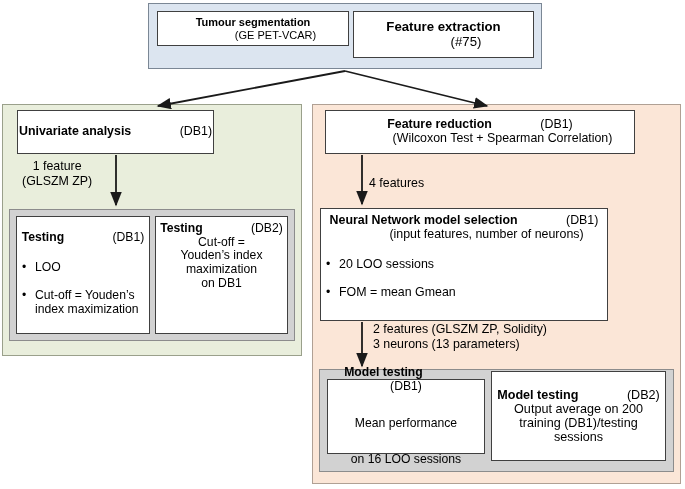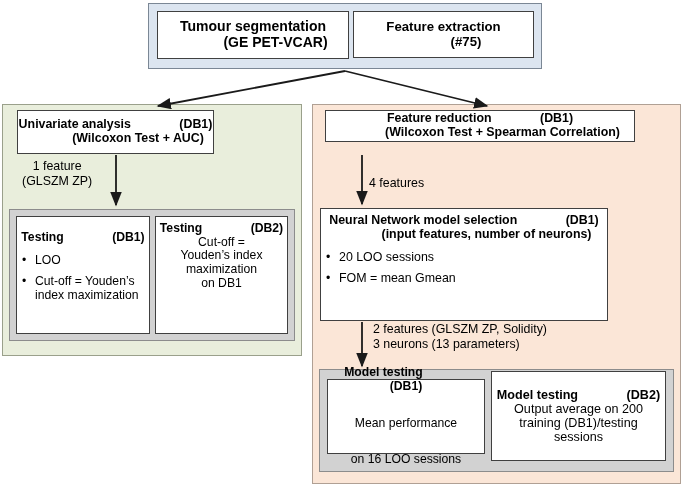--- a/index.html
+++ b/index.html
@@ -21,35 +21,35 @@
     position: absolute;
     background: #ffffff;
     border: 1.6px solid #404040;
     box-sizing: border-box;
     display: flex;
     flex-direction: column;
     justify-content: center;
   }
   .ctr { text-align: center; }
   .ttl { font-weight: bold; }
-  .sub { font-weight: bold; margin-left: 45px; }
+  .sub { font-weight: normal; margin-left: 45px; }
   .line { line-height: 1.12; }
 
   
   #top-container {
     position: absolute;
     left: 148px; top: 3px;
     width: 394px; height: 66px;
     background: #dce5f0;
     border: 1.4px solid #7b8795;
     box-sizing: border-box;
   }
   #box-tumour-segmentation {
-    left: 157px; top: 11px; width: 192px; height: 48px;
-    font-size: 14px;
+    left: 157px; top: 11px; width: 192px; height: 35px;
+    font-size: 11px;
   }
   #box-feature-extraction {
     left: 353px; top: 11px; width: 181px; height: 47px;
     font-size: 13.2px;
   }
 
   
   #left-container {
     position: absolute;
     left: 2px; top: 104px;
@@ -86,41 +86,41 @@
   
   .blist {
     margin: 1px 0 0 0;
     padding: 0;
     list-style: none;
     text-align: left;
   }
   .blist li {
     position: relative;
     padding-left: 18px;
-    margin-top: 7px;
+    margin-top: 14px;
     line-height: 1.17;
   }
   .blist li:before {
     content: "\2022";
     position: absolute;
     left: 5px;
     top: 0;
   }
 
   
   #right-container {
     position: absolute;
     left: 312px; top: 104px;
     width: 369px; height: 380px;
     background: #fbe6d7;
     border: 1.4px solid #b0a094;
     box-sizing: border-box;
   }
   #box-feature-reduction {
-    left: 325px; top: 110px; width: 310px; height: 32px;
+    left: 325px; top: 110px; width: 310px; height: 44px;
     font-size: 12.4px;
   }
   #box-nn-model-selection {
     left: 320px; top: 208px; width: 288px; height: 113px;
     font-size: 12.4px;
     justify-content: flex-start;
     padding-top: 5px;
   }
   #gray-model-testing-group {
     position: absolute;
@@ -171,21 +171,20 @@
 
 <div class="wbox ctr" id="box-feature-extraction">
   <div class="line"><span class="ttl">Feature extraction</span></div>
   <div class="line sub">(#75)</div>
 </div>
 
 <div id="left-container"></div>
 
 <div class="wbox ctr" id="box-univariate-analysis">
   <div class="line"><span class="ttl">Univariate analysis</span><span class="sub"> (DB1)</span></div>
-  <div class="line sub">(Wilcoxon Test + AUC)</div>
 </div>
 
 <div class="alabel ctr" id="label-1-feature">
   <div>1 feature</div>
   <div>(GLSZM ZP)</div>
 </div>
 
 <div id="gray-testing-group"></div>
 
 <div class="wbox ctr" id="box-testing-db1">

